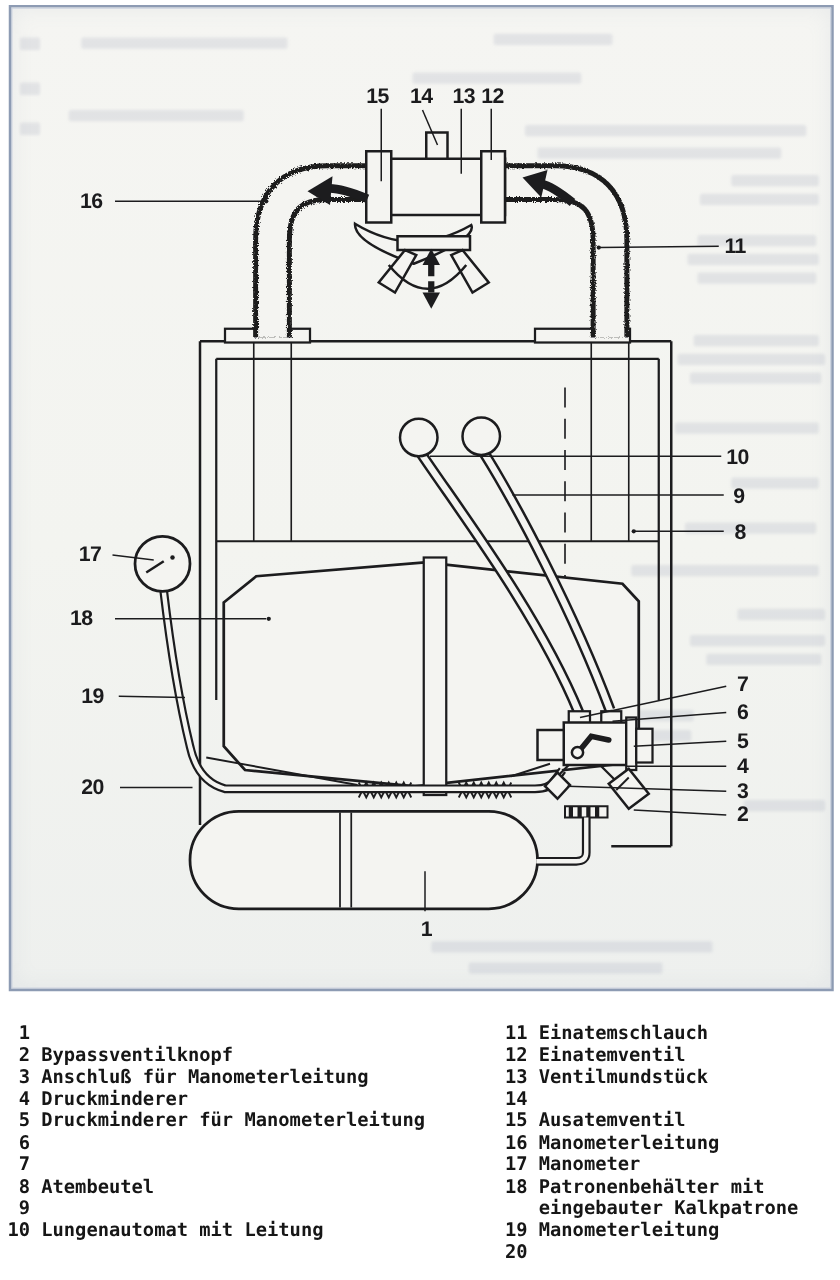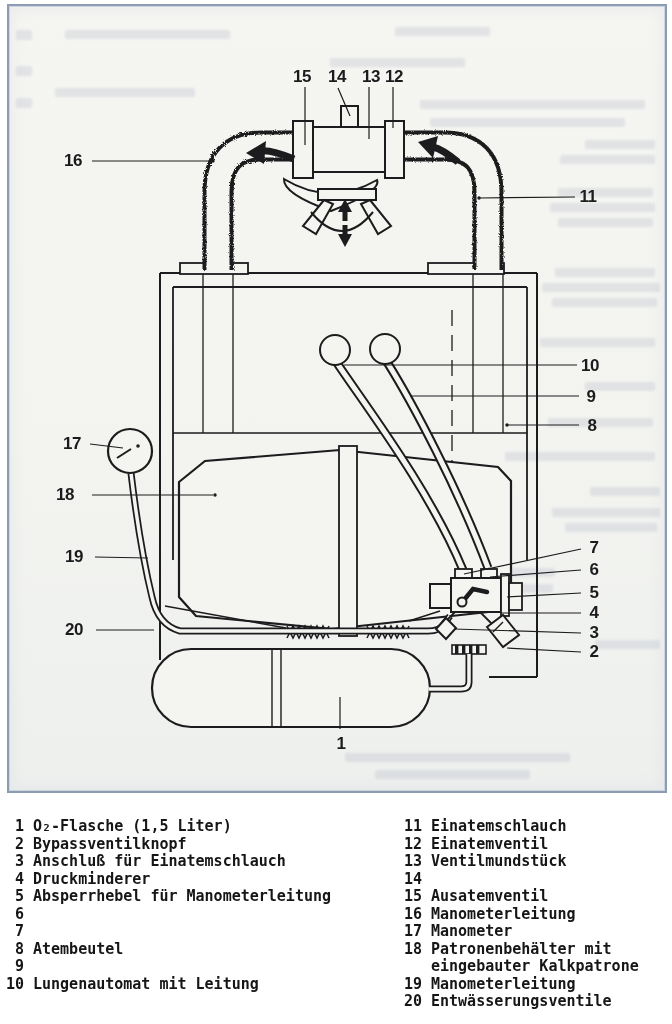--- a/index.html
+++ b/index.html
@@ -241,37 +241,36 @@
     <span class="callout" style="left: 72px; top: 444px;">17</span>
     <span class="callout" style="left: 65px; top: 495px;">18</span>
     <span class="callout" style="left: 74px; top: 557px;">19</span>
     <span class="callout" style="left: 74px; top: 630px;">20</span>
   </div>
 
 <div class="legend">
   <div class="col-left" id="legend-left">
       <div class="row">
         <span class="num">1</span>
-        <span class="lbl">O₂-Flasche (1,5 Liter)</span>
       </div>
       <div class="row">
         <span class="num">2</span>
         <span class="lbl">Bypassventilknopf</span>
       </div>
       <div class="row">
         <span class="num">3</span>
-        <span class="lbl">Anschluß für Einatemschlauch</span>
+        <span class="lbl">Anschluß für Manometerleitung</span>
       </div>
       <div class="row">
         <span class="num">4</span>
         <span class="lbl">Druckminderer</span>
       </div>
       <div class="row">
         <span class="num">5</span>
-        <span class="lbl">Absperrhebel für Manometerleitung</span>
+        <span class="lbl">Druckminderer für Manometerleitung</span>
       </div>
       <div class="row">
         <span class="num">6</span>
       </div>
       <div class="row">
         <span class="num">7</span>
       </div>
       <div class="row">
         <span class="num">8</span>
         <span class="lbl">Atembeutel</span>
@@ -316,16 +315,15 @@
         <span class="num">18</span>
         <span class="lbl">Patronenbehälter mit
 eingebauter Kalkpatrone</span>
       </div>
       <div class="row">
         <span class="num">19</span>
         <span class="lbl">Manometerleitung</span>
       </div>
       <div class="row">
         <span class="num">20</span>
-        <span class="lbl">Entwässerungsventile</span>
       </div>
     </div>
 </div>
 
 </body></html>

